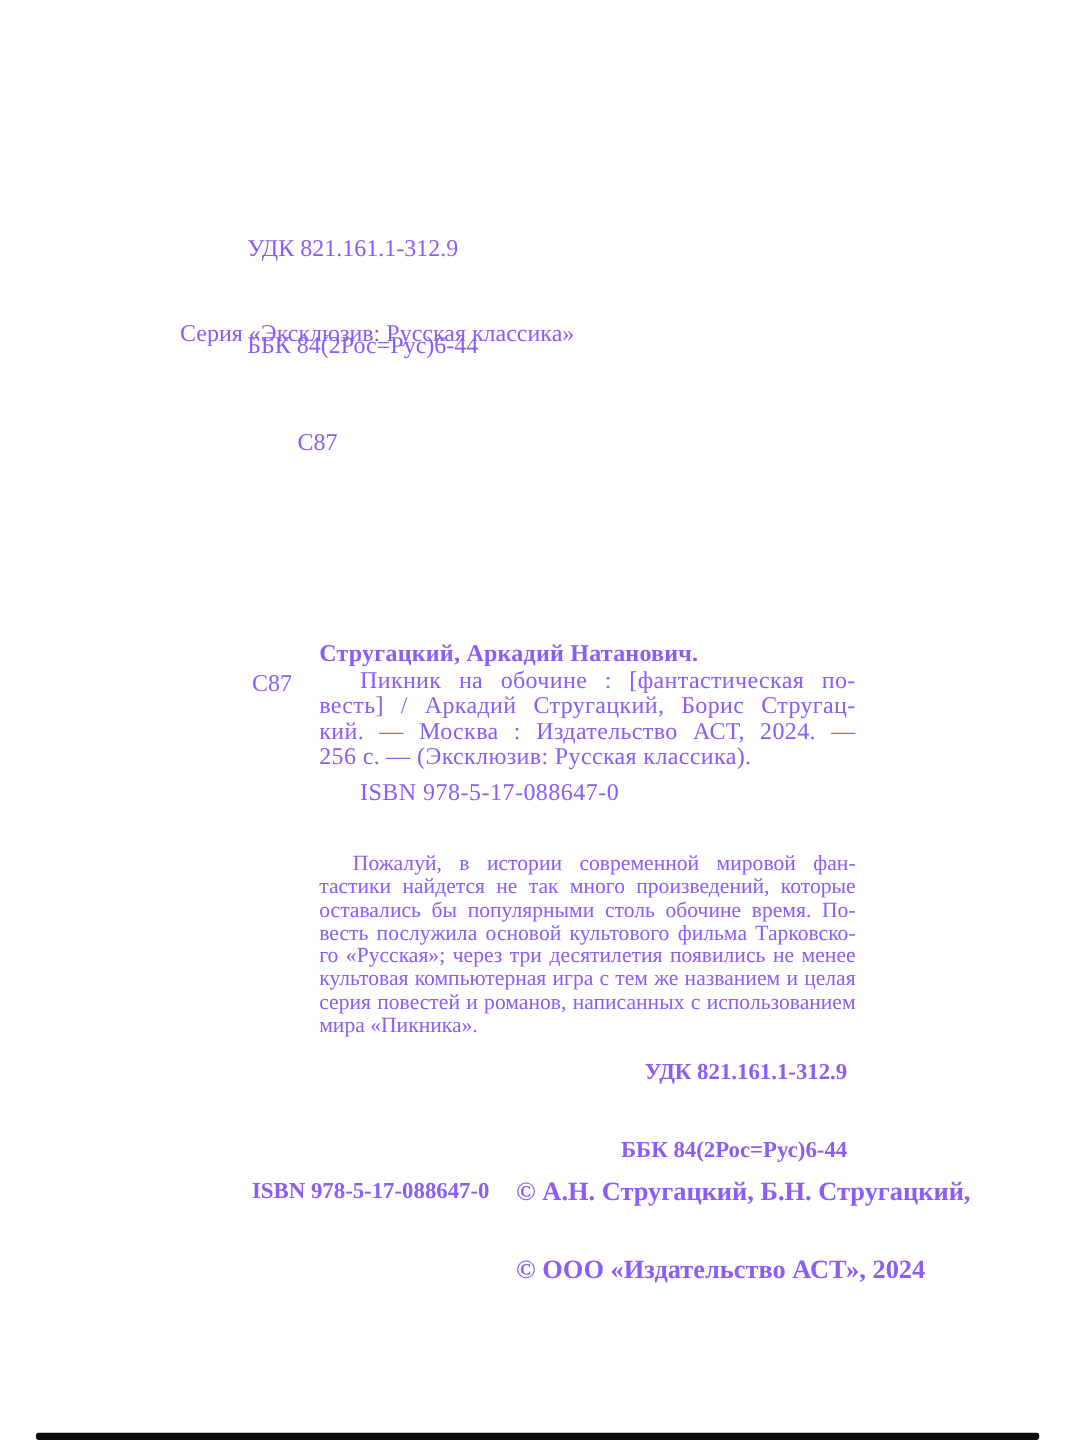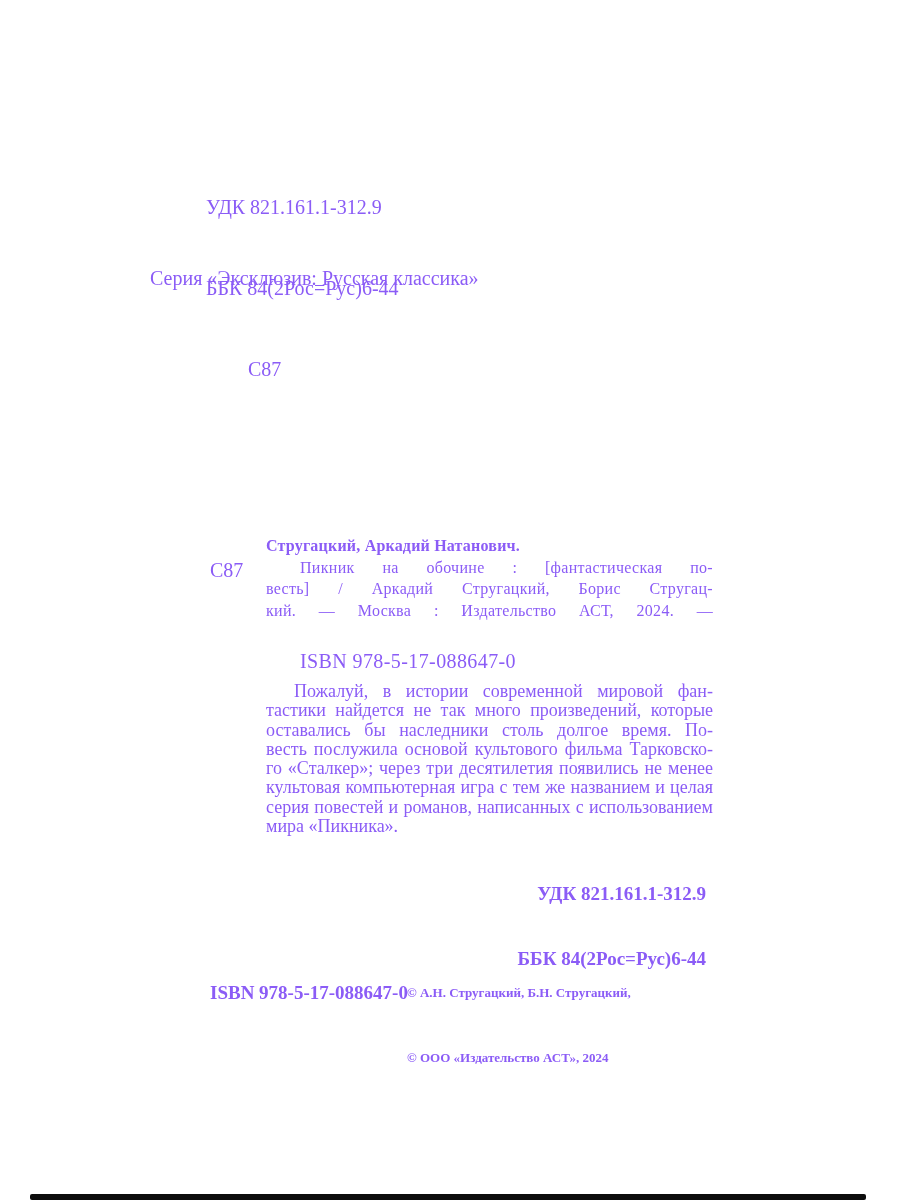--- a/index.html
+++ b/index.html
@@ -49,21 +49,21 @@
   }
   .card-code {
     position: absolute;
     left: 0;
     top: 24px;
     font-size: 20px;
   }
   .card-col {
     margin-left: 56px;
     width: 447px;
-    font-size: 16px;
+    font-size: 20px;
     line-height: 21.6px;
     letter-spacing: 0.3px;
   }
   .card-col .author {
     font-weight: bold;
     letter-spacing: 0.2px;
   }
   .line { white-space: nowrap; }
   .just {
     white-space: normal;
@@ -80,21 +80,21 @@
   }
   
   .annotation {
     position: absolute;
     left: 266px;
     top: 682px;
     width: 447px;
     font-size: 18px;
     line-height: 19.3px;
   }
-  .annotation .first { text-indent: 28px; }
+  .annotation .first { text-indent: 28px; margin-top: 28px; }
   
   .bottom-codes {
     position: absolute;
     left: 420px;
     top: 840px;
     width: 286px;
     text-align: right;
     font-weight: bold;
     font-size: 19px;
     line-height: 21.5px;
@@ -103,25 +103,25 @@
   
   .footer-isbn {
     position: absolute;
     left: 210px;
     top: 982px;
     font-weight: bold;
     font-size: 19px;
   }
   .copyright {
     position: absolute;
-    left: 407px;
+    left: 430px;
     top: 938px;
     width: 300px;
     font-weight: bold;
-    font-size: 13px;
+    font-size: 22px;
     line-height: 21.8px;
     white-space: pre;
   }
   .copyright .indent { padding-left: 18px; }
   
   .edge-bar {
     position: absolute;
     left: 30px;
     top: 1194px;
     width: 836px;
@@ -143,31 +143,32 @@
   <div class="series-line1">Серия «Эксклюзив: Русская классика»</div>
 
 
   <div class="card">
     <div class="card-code">С87</div>
     <div class="card-col">
       <div class="author">Стругацкий, Аркадий Натанович.</div>
       <div class="just desc-first">Пикник на обочине : [фантастическая по-</div>
       <div class="just">весть] / Аркадий Стругацкий, Борис Стругац-</div>
       <div class="just">кий. — Москва : Издательство АСТ, 2024. —</div>
+      <div class="line">256 с. — (Эксклюзив: Русская классика).</div>
     </div>
   </div>
 
   <div class="mid-isbn">ISBN 978-5-17-088647-0</div>
 
   <div class="annotation">
     <div class="just first">Пожалуй, в истории современной мировой фан-</div>
     <div class="just">тастики найдется не так много произведений, которые</div>
-    <div class="just">оставались бы наследники столь долгое время. По-</div>
+    <div class="just">оставались бы популярными столь обочине время. По-</div>
     <div class="just">весть послужила основой культового фильма Тарковско-</div>
-    <div class="just">го «Сталкер»; через три десятилетия появились не менее</div>
+    <div class="just">го «Русская»; через три десятилетия появились не менее</div>
     <div class="just">культовая компьютерная игра с тем же названием и целая</div>
     <div class="just">серия повестей и романов, написанных с использованием</div>
     <div class="line">мира «Пикника».</div>
   </div>
 
   <div class="bottom-codes">
     <div>УДК 821.161.1-312.9</div>
     <div>ББК 84(2Рос=Рус)6-44</div>
   </div>
 

